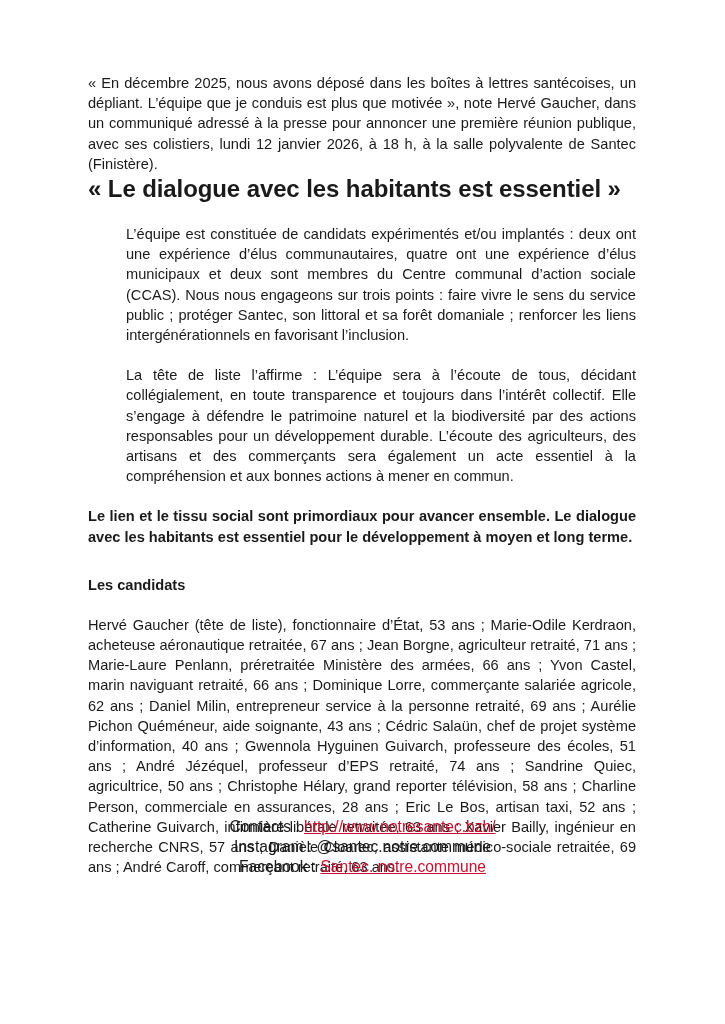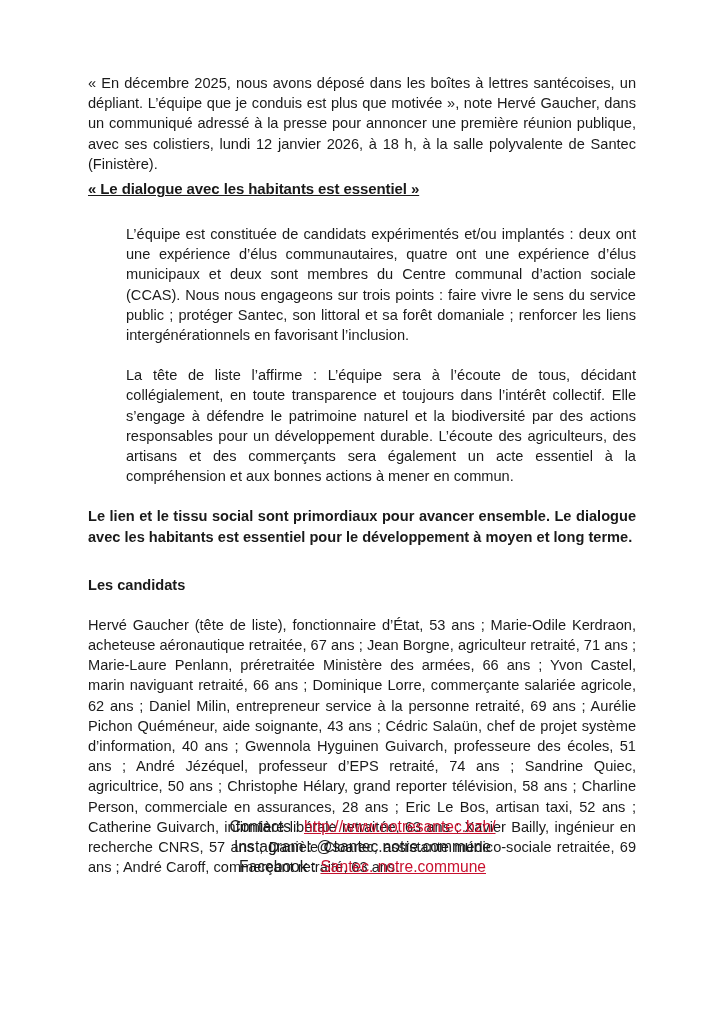--- a/index.html
+++ b/index.html
@@ -1,21 +1,21 @@
 <!DOCTYPE html>
 <html><head>
 <meta charset="utf-8">
 <style>
   html, body { margin:0; padding:0; background:#ffffff; }
   body { width:725px; height:1024px; position:relative; overflow:hidden;
          font-family:"Liberation Sans", sans-serif; color:#1a1a1a; }
   .page { position:absolute; left:88px; top:73px; width:548px; }
   p { margin:0; font-size:14.6px; line-height:20.2px; text-align:justify; }
   .intro { }
-  h1 { margin:0 0 20px 0; font-size:15px; font-weight:bold; line-height:30px; color:#1a1a1a; letter-spacing:-0.1px;text-decoration:underline; }
+  h1 { margin:0 0 20px 0; font-size:24px; font-weight:bold; line-height:30px; color:#1a1a1a; letter-spacing:-0.1px; }
   .para { margin-bottom:20px;margin-left:38px; }
   .bold { font-weight:bold; }
   .subhead { font-weight:bold; margin-top:28px; margin-bottom:20px; font-size:14.6px; line-height:20px; }
   .contacts { position:absolute; left:0; width:725px; top:817px; text-align:center; font-size:15.6px; line-height:20px; color:#1a1a1a; }
   .contacts a { color:#c8102e; text-decoration:underline; }
 </style>
 </head>
 <body>
 
 <div class="page">

